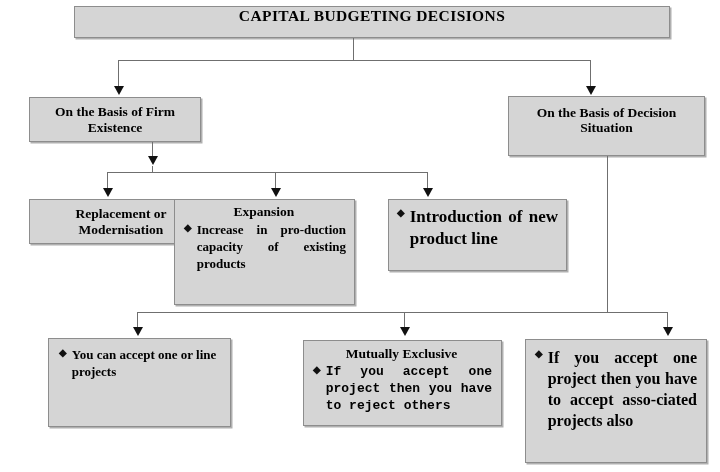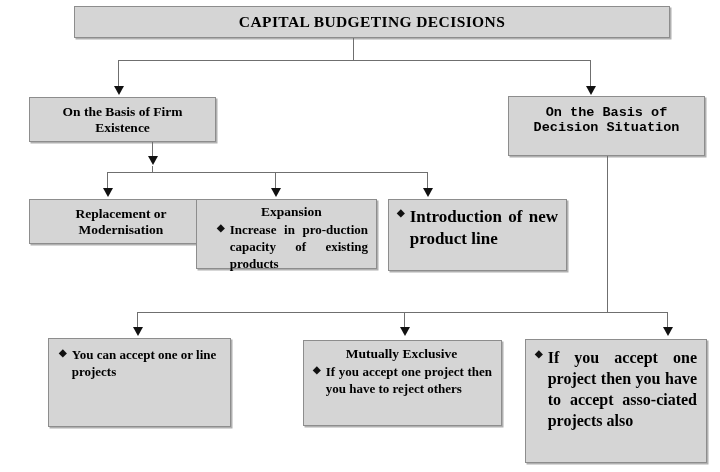--- a/index.html
+++ b/index.html
@@ -38,60 +38,60 @@
     flex:1 1 auto;
     text-align:justify;
     line-height:1.32;
     font-weight:bold;
   }
   .bullet-row .btxt.nojust{ text-align:left; }
 
   
   #title-box{
     left:74px; top:6px; width:596px; height:32px;
-    display:flex;align-items:center;justify-content:center;
+    display:flex;justify-content:center;
   }
   #title-box .title{font-size:15.5px;letter-spacing:0.4px;}
 
   
   #box-firm{
-    left:29px; top:97px; width:187px; height:45px;
+    left:29px; top:97px; width:172px; height:45px;
     display:flex;align-items:center;justify-content:center;
   }
   #box-firm .title{font-size:13.5px;padding:0 6px;}
 
   #box-decision{
     left:508px; top:96px; width:197px; height:60px;
     display:flex;align-items:flex-start;justify-content:center;
   }
-  #box-decision .title{font-size:13.5px;padding:8px 6px 0 6px;font-family:Liberation Mono, monospace;}
+  #box-decision .title{font-size:13.5px;padding:8px 6px 0 6px;}
 
   
   #box-replacement{
     left:29px; top:199px; width:184px; height:45px;
     display:flex;align-items:center;justify-content:center;
   }
   #box-replacement .title{font-size:13.5px;padding:0 4px;}
 
-  #box-expansion{ left:196px; top:199px; width:181px; height:70px; padding:4px 8px 0 18px;}
+  #box-expansion{ left:174px; top:199px; width:181px; height:106px; padding:4px 8px 0 7px;}
   #box-expansion .title{font-size:13.5px;}
   #box-expansion .btxt{font-size:13px;}
 
   #box-diversification{ left:388px; top:199px; width:179px; height:72px; padding:4px 8px 0 6px;}
   #box-diversification .title{font-size:13.5px;}
   #box-diversification .btxt{font-size:17px;}
 
   
   #box-accept{ left:48px; top:338px; width:183px; height:89px; padding:5px 10px 0 8px;}
   #box-accept .title{font-size:13.5px;}
   #box-accept .btxt{font-size:13px;}
 
   #box-mutual{ left:303px; top:340px; width:199px; height:86px; padding:5px 9px 0 7px;}
   #box-mutual .title{font-size:13.5px;}
-  #box-mutual .btxt{font-size:13px;}
+  #box-mutual .btxt{font-size:13px;font-family:Liberation Mono, monospace;}
 
   #box-contingent{ left:525px; top:339px; width:182px; height:124px; padding:5px 9px 0 7px;}
   #box-contingent .title{font-size:13.5px;}
   #box-contingent .btxt{font-size:16px;}
 
   
   .ln{position:absolute;background:#6f6f6f;}
   .v{width:1px;}
   .h{height:1px;}
   .arrow{

